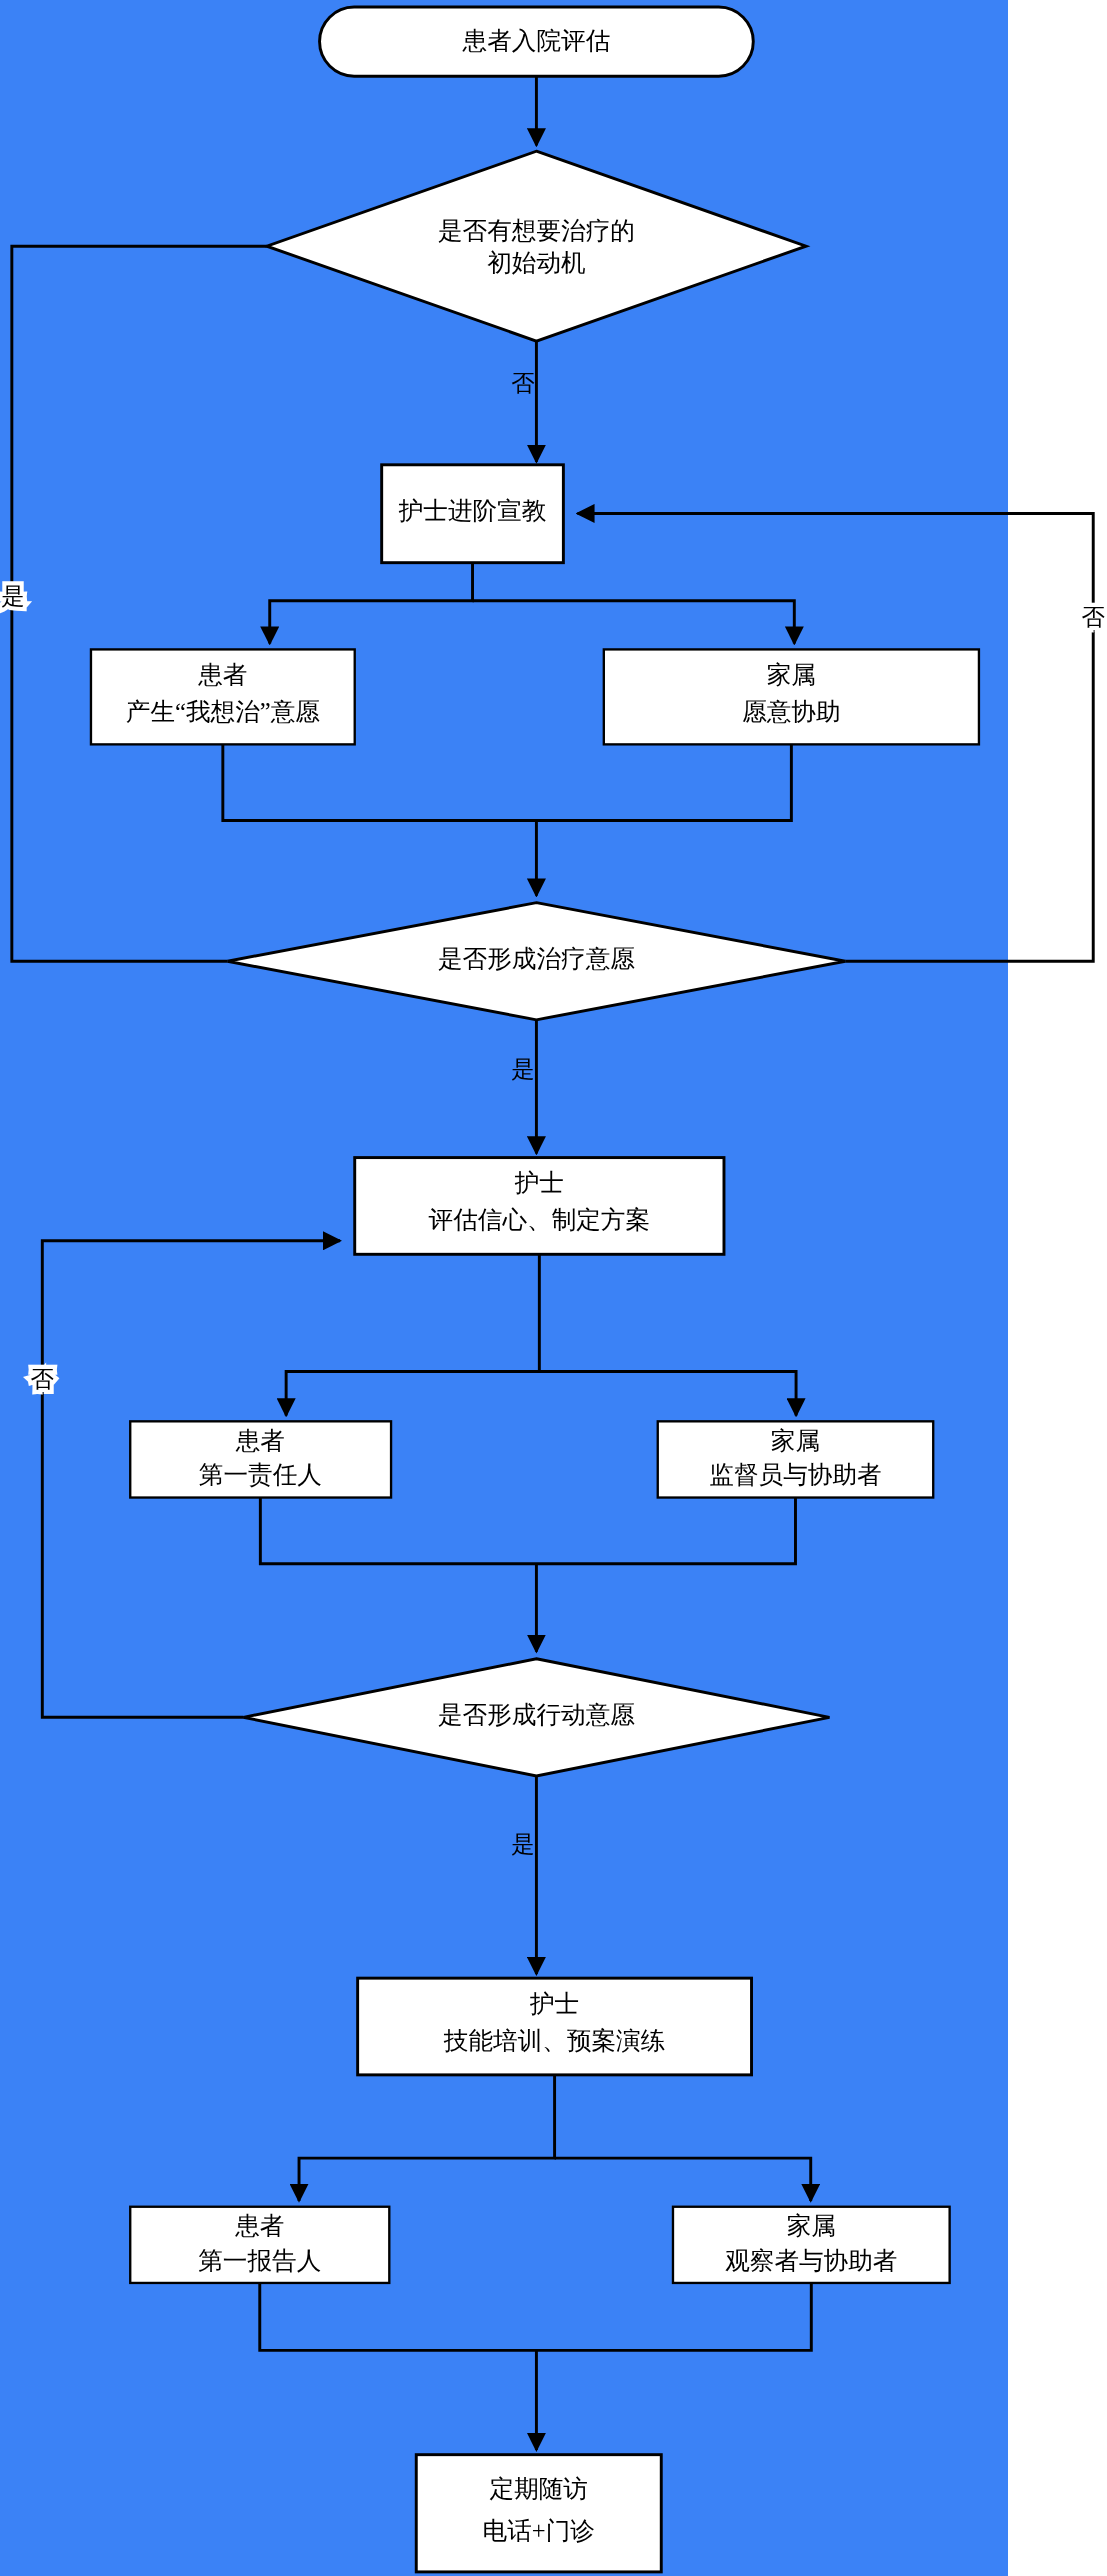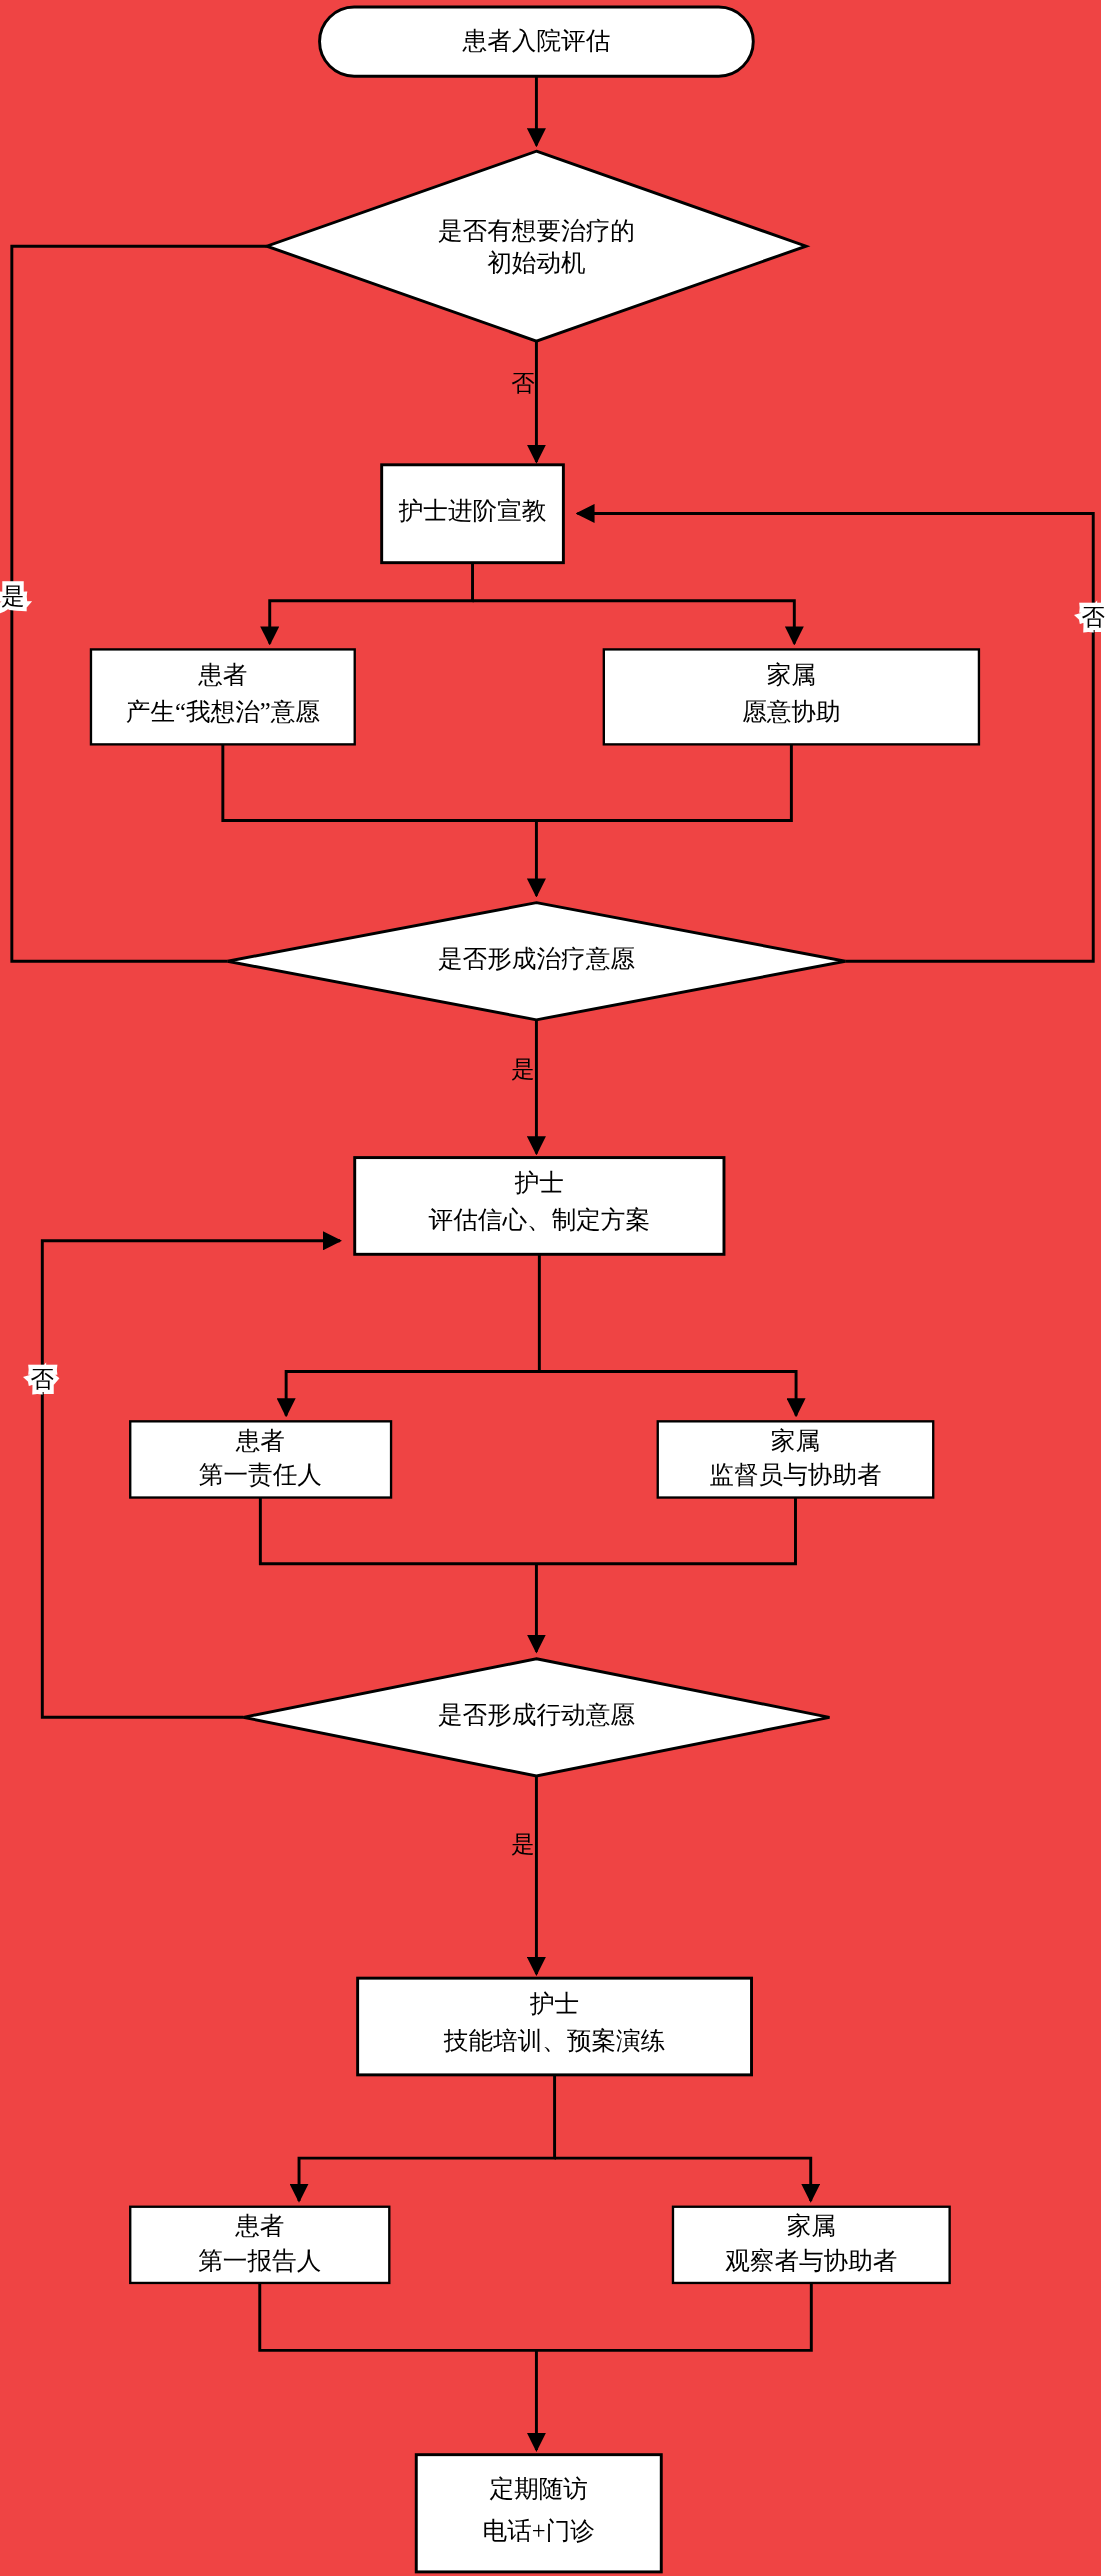--- a/index.html
+++ b/index.html
@@ -5,23 +5,23 @@
   html, body {
     margin: 0;
     padding: 0;
     background: #ffffff;
   }
   body {
     font-family: "Liberation Sans", "DejaVu Sans", sans-serif;
   }
   #flowchart-root {
     position: relative;
-    width: 1101px;
+    width: 1008px;
     height: 2576px;
-    background: #ef4444;
+    background: #3b82f6;
   }
   svg#flow-svg {
     display: block;
     width: 1108px;
     height: 2576px;
   }
   .node-shape {
     fill: #ffffff;
     stroke: #000000;
     stroke-width: 5;

